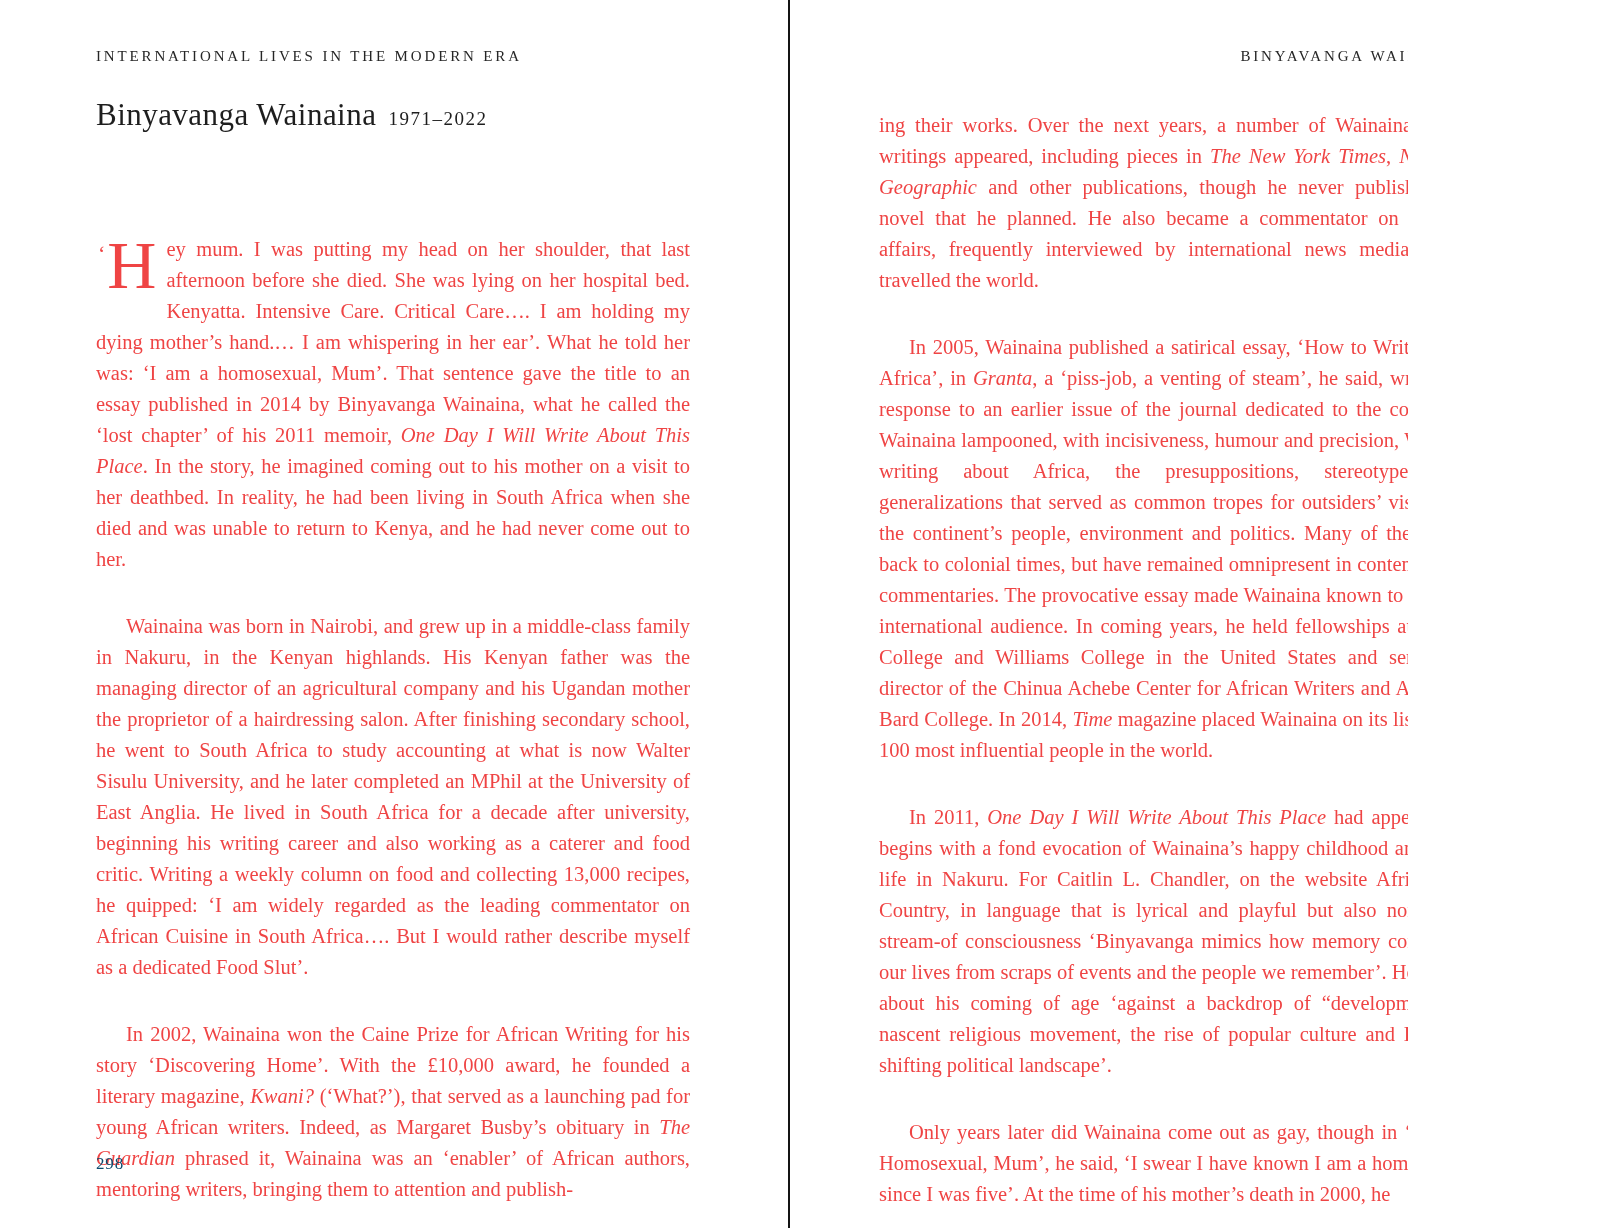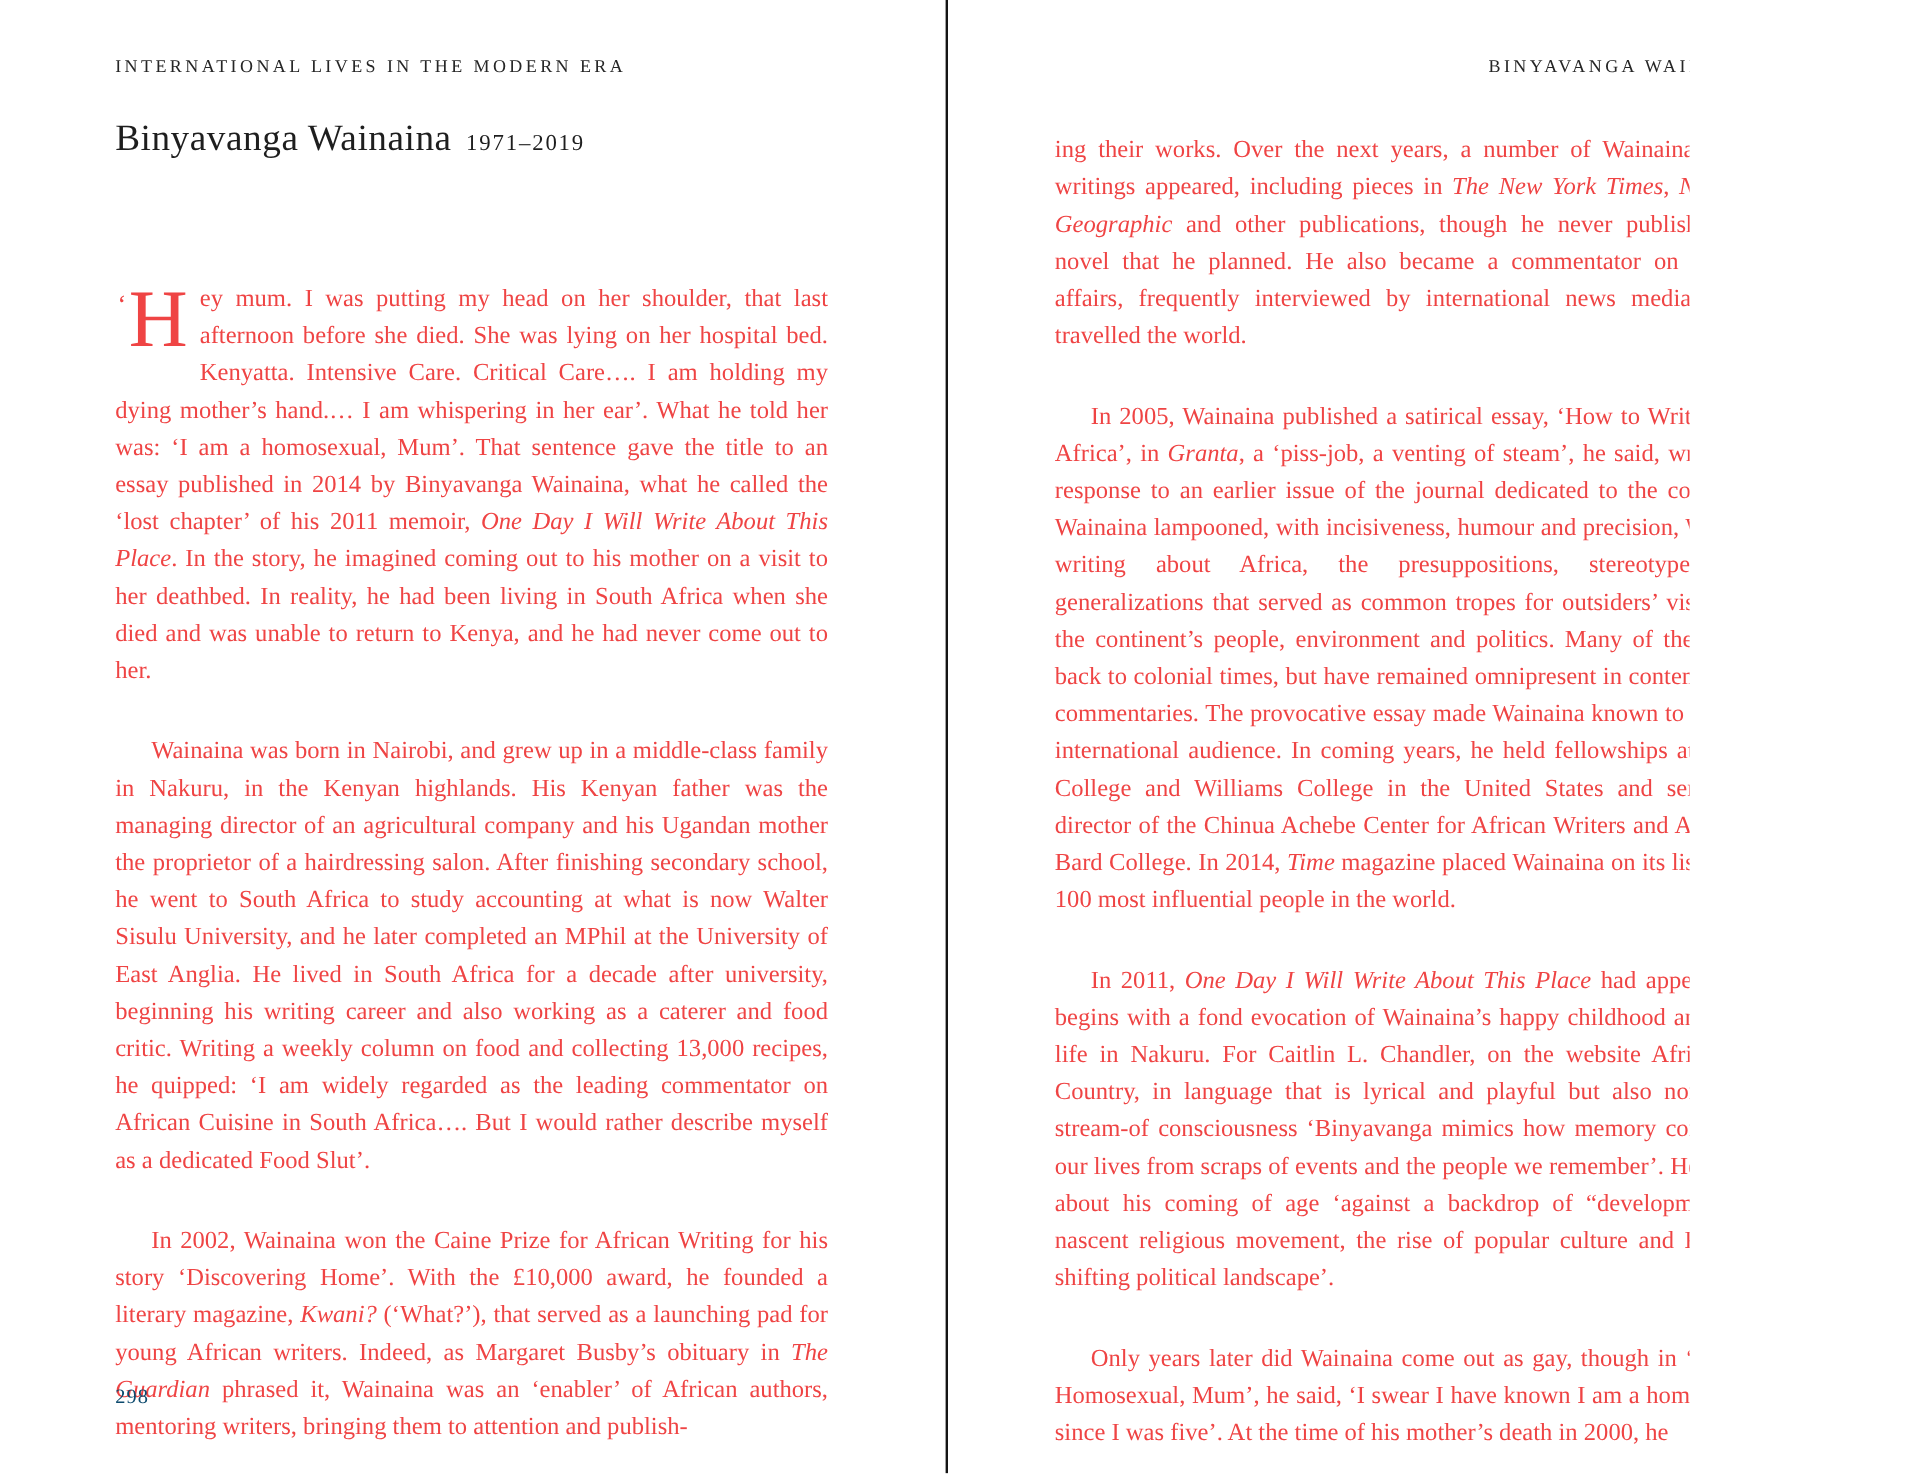--- a/index.html
+++ b/index.html
@@ -76,21 +76,21 @@
 </style>
 </head>
 <body>
 
 <div class="spread">
 
   <section class="page left">
     <div class="running-header">INTERNATIONAL LIVES IN THE MODERN ERA</div>
 
     <h1 class="chapter-title">
-      <span class="title-name">Binyavanga Wainaina</span><span class="title-dates">1971–2019</span>
+      <span class="title-name">Binyavanga Wainaina</span><span class="title-dates">1971–2022</span>
     </h1>
 
     <div class="body-text">
         <p class="para"><span class="dropcap-wrap"><span class="open-quote">‘</span><span class="drop-cap-letter">H</span></span><span class="">ey mum. I was putting my head on her shoulder, that last afternoon before she died. She was lying on her hospital bed. Kenyatta. Intensive Care. Critical Care…. I am holding my dying mother’s hand.… I am whispering in her ear’. What he told her was: ‘I am a homosexual, Mum’. That sentence gave the title to an essay published in 2014 by Binyavanga Wainaina, what he called the ‘lost chapter’ of his 2011 memoir, </span><span class="italic">One Day I Will Write About This Place</span><span class="">. In the story, he imagined coming out to his mother on a visit to her deathbed. In reality, he had been living in South Africa when she died and was unable to return to Kenya, and he had never come out to her.</span></p>
         <p class="para indent"><span class="">Wainaina was born in Nairobi, and grew up in a middle-class family in Nakuru, in the Kenyan highlands. His Kenyan father was the managing director of an agricultural company and his Ugandan mother the proprietor of a hairdressing salon. After finishing secondary school, he went to South Africa to study accounting at what is now Walter Sisulu University, and he later completed an MPhil at the University of East Anglia. He lived in South Africa for a decade after university, beginning his writing career and also working as a caterer and food critic. Writing a weekly column on food and collecting 13,000 recipes, he quipped: ‘I am widely regarded as the leading commentator on African Cuisine in South Africa…. But I would rather describe myself as a dedicated Food Slut’.</span></p>
         <p class="para indent"><span class="">In 2002, Wainaina won the Caine Prize for African Writing for his story ‘Discovering Home’. With the £10,000 award, he founded a literary magazine, </span><span class="italic">Kwani?</span><span class=""> (‘What?’), that served as a launching pad for young African writers. Indeed, as Margaret Busby’s obituary in </span><span class="italic">The Guardian</span><span class=""> phrased it, Wainaina was an ‘enabler’ of African authors, mentoring writers, bringing them to attention and publish-</span></p>
       </div>
 
     <div class="page-number">298</div>
   </section>

